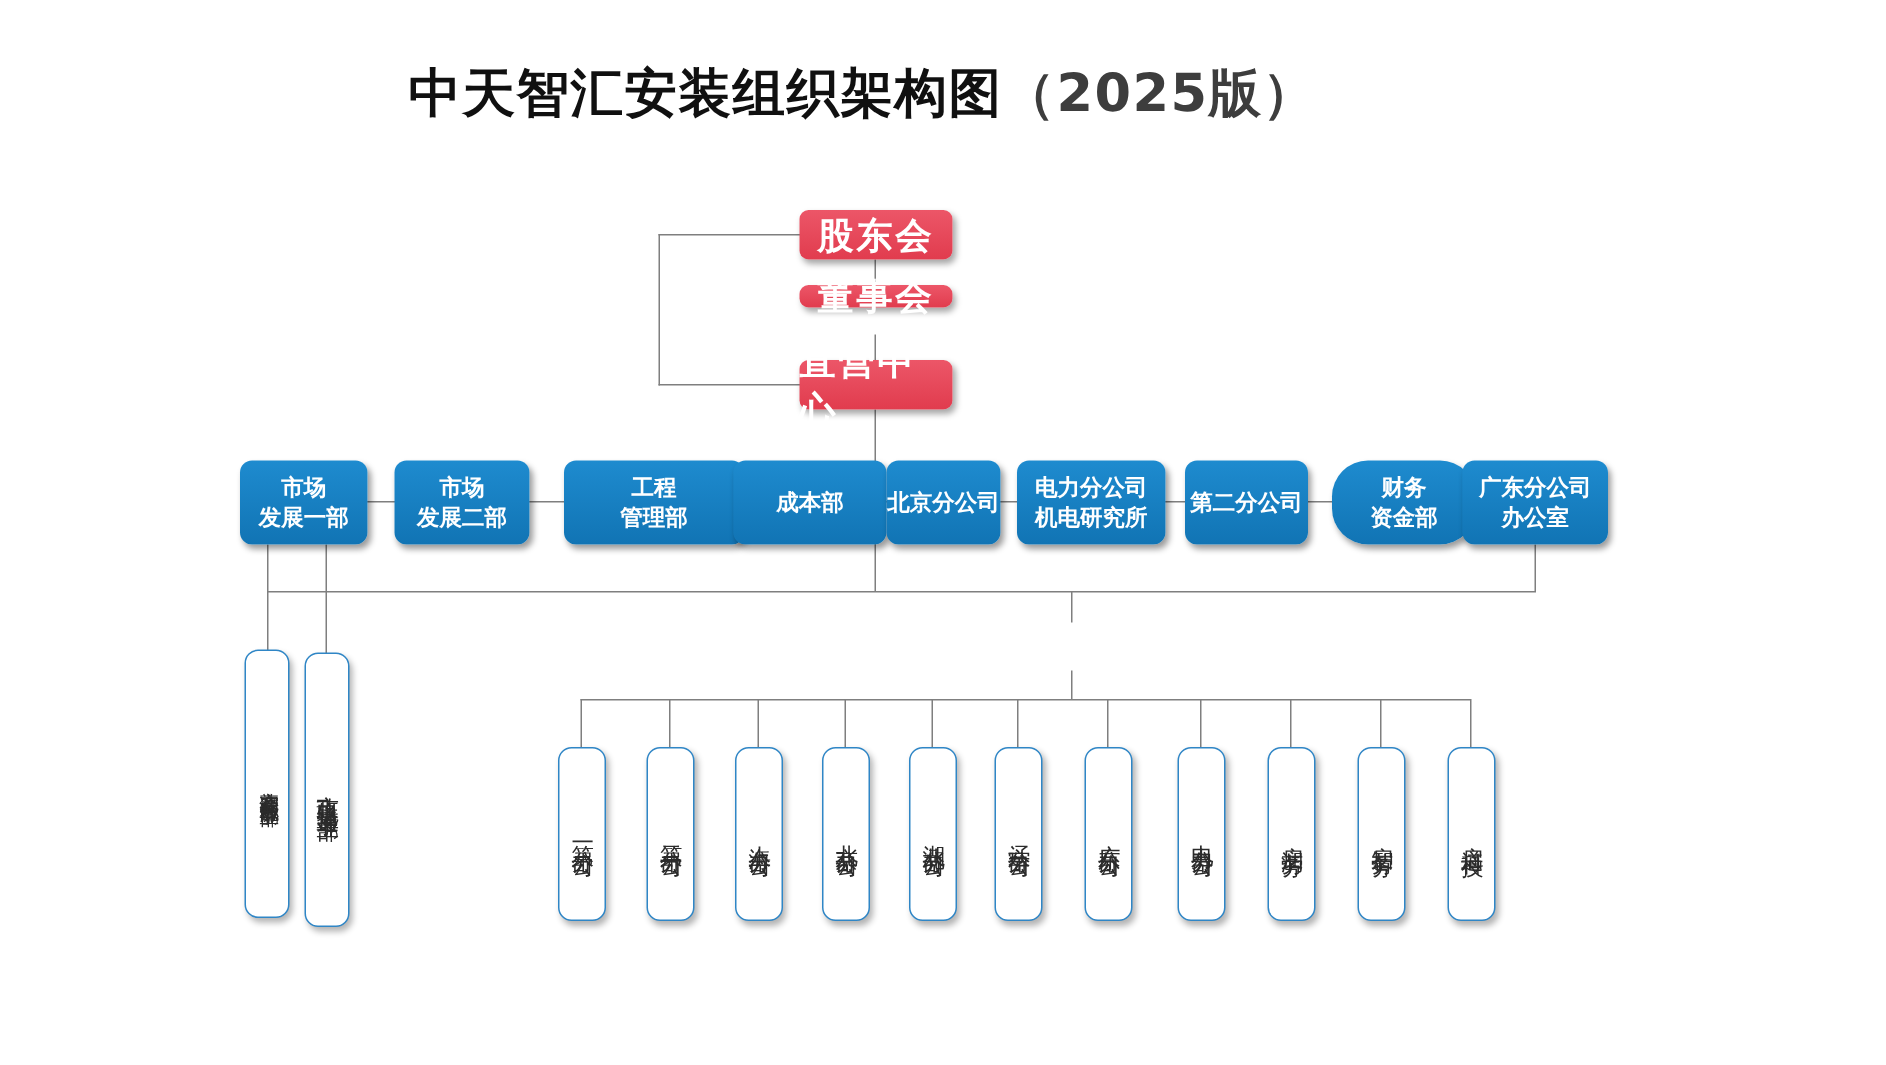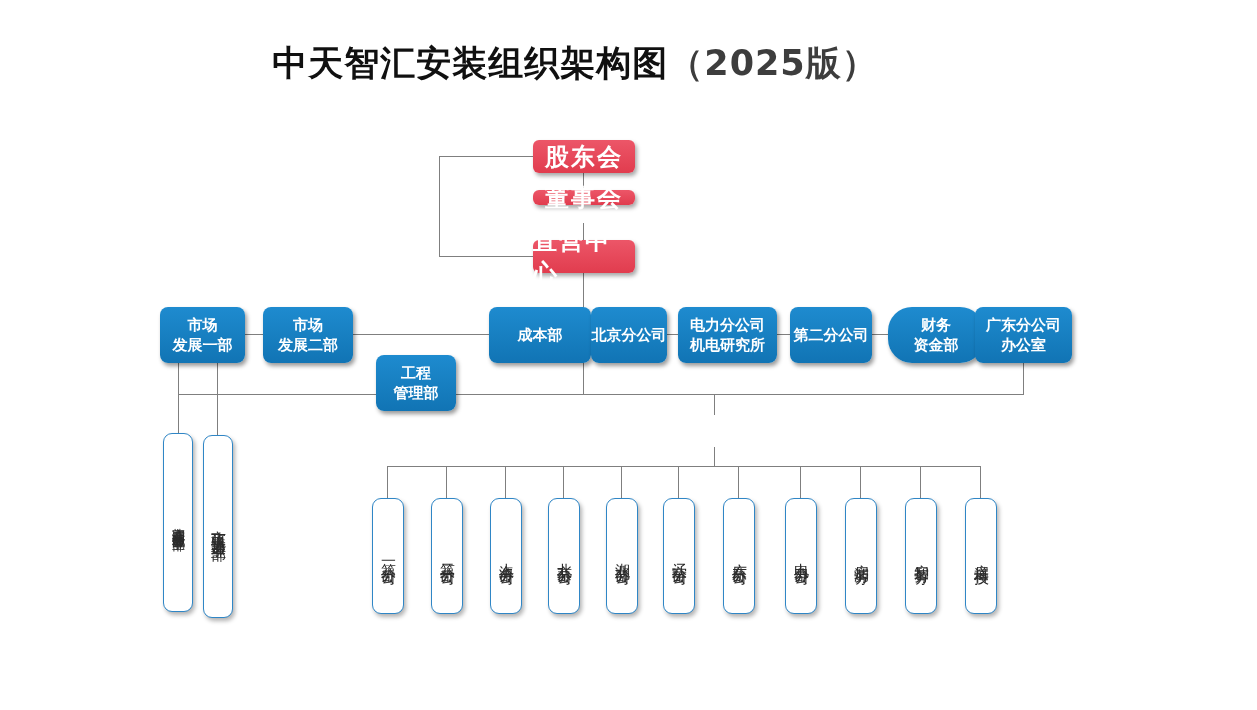--- a/index.html
+++ b/index.html
@@ -152,21 +152,21 @@
 
   <div class="gov-box" id="b-board">董事会</div>
 
   <div class="gov-box" id="b-management">直营中心</div>
 
   <div id="dept-layer">
       <div class="dept-box" style="left: 160px; width: 85px;">市场
 发展一部</div>
       <div class="dept-box" style="left: 263px; width: 90px;">市场
 发展二部</div>
-      <div class="dept-box" style="left: 376px; width: 80px; margin-top: 48px;">工程
+      <div class="dept-box" style="left: 376px; width: 120px;">工程
 管理部</div>
       <div class="dept-box" style="left: 489px; width: 102px;">成本部</div>
       <div class="dept-box" style="left: 591px; width: 76px;">北京分公司</div>
       <div class="dept-box" style="left: 678px; width: 99px;">电力分公司
 机电研究所</div>
       <div class="dept-box" style="left: 790px; width: 82px;">第二分公司</div>
       <div class="dept-box" style="left: 888px; width: 96px; border-radius: 24px;">财务
 资金部</div>
       <div class="dept-box" style="left: 975px; width: 97px;">广东分公司
 办公室</div>

